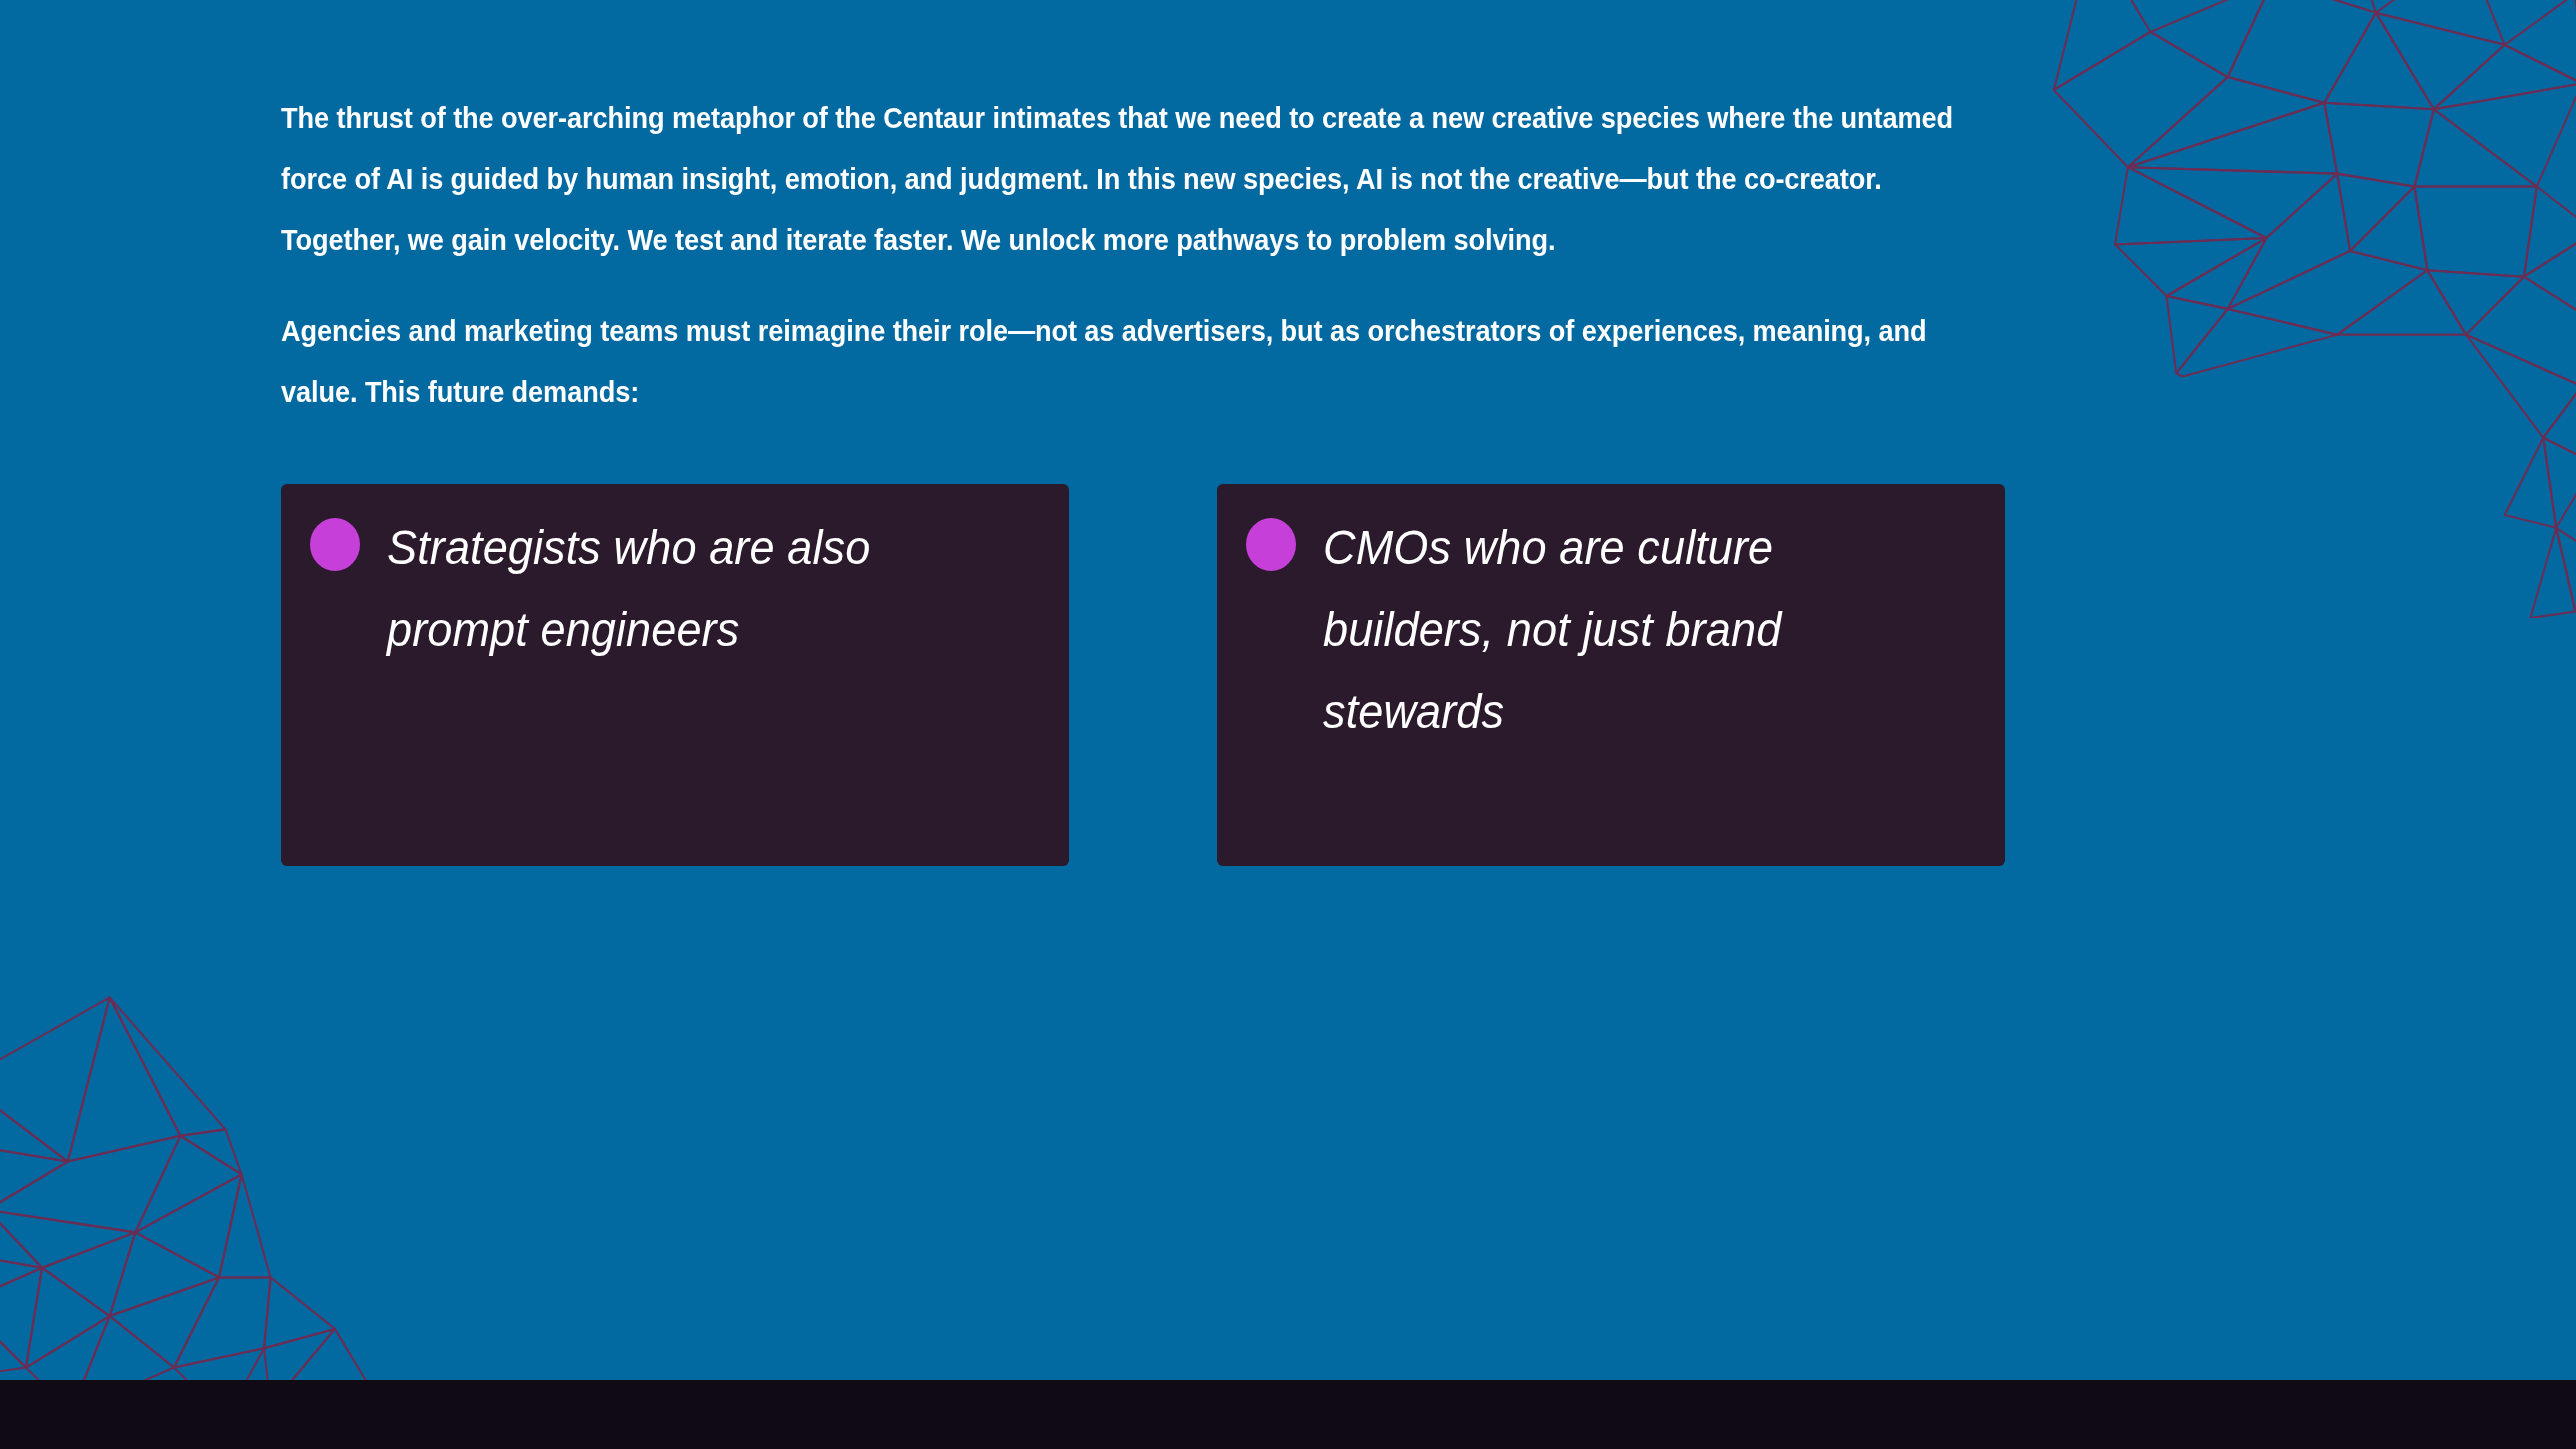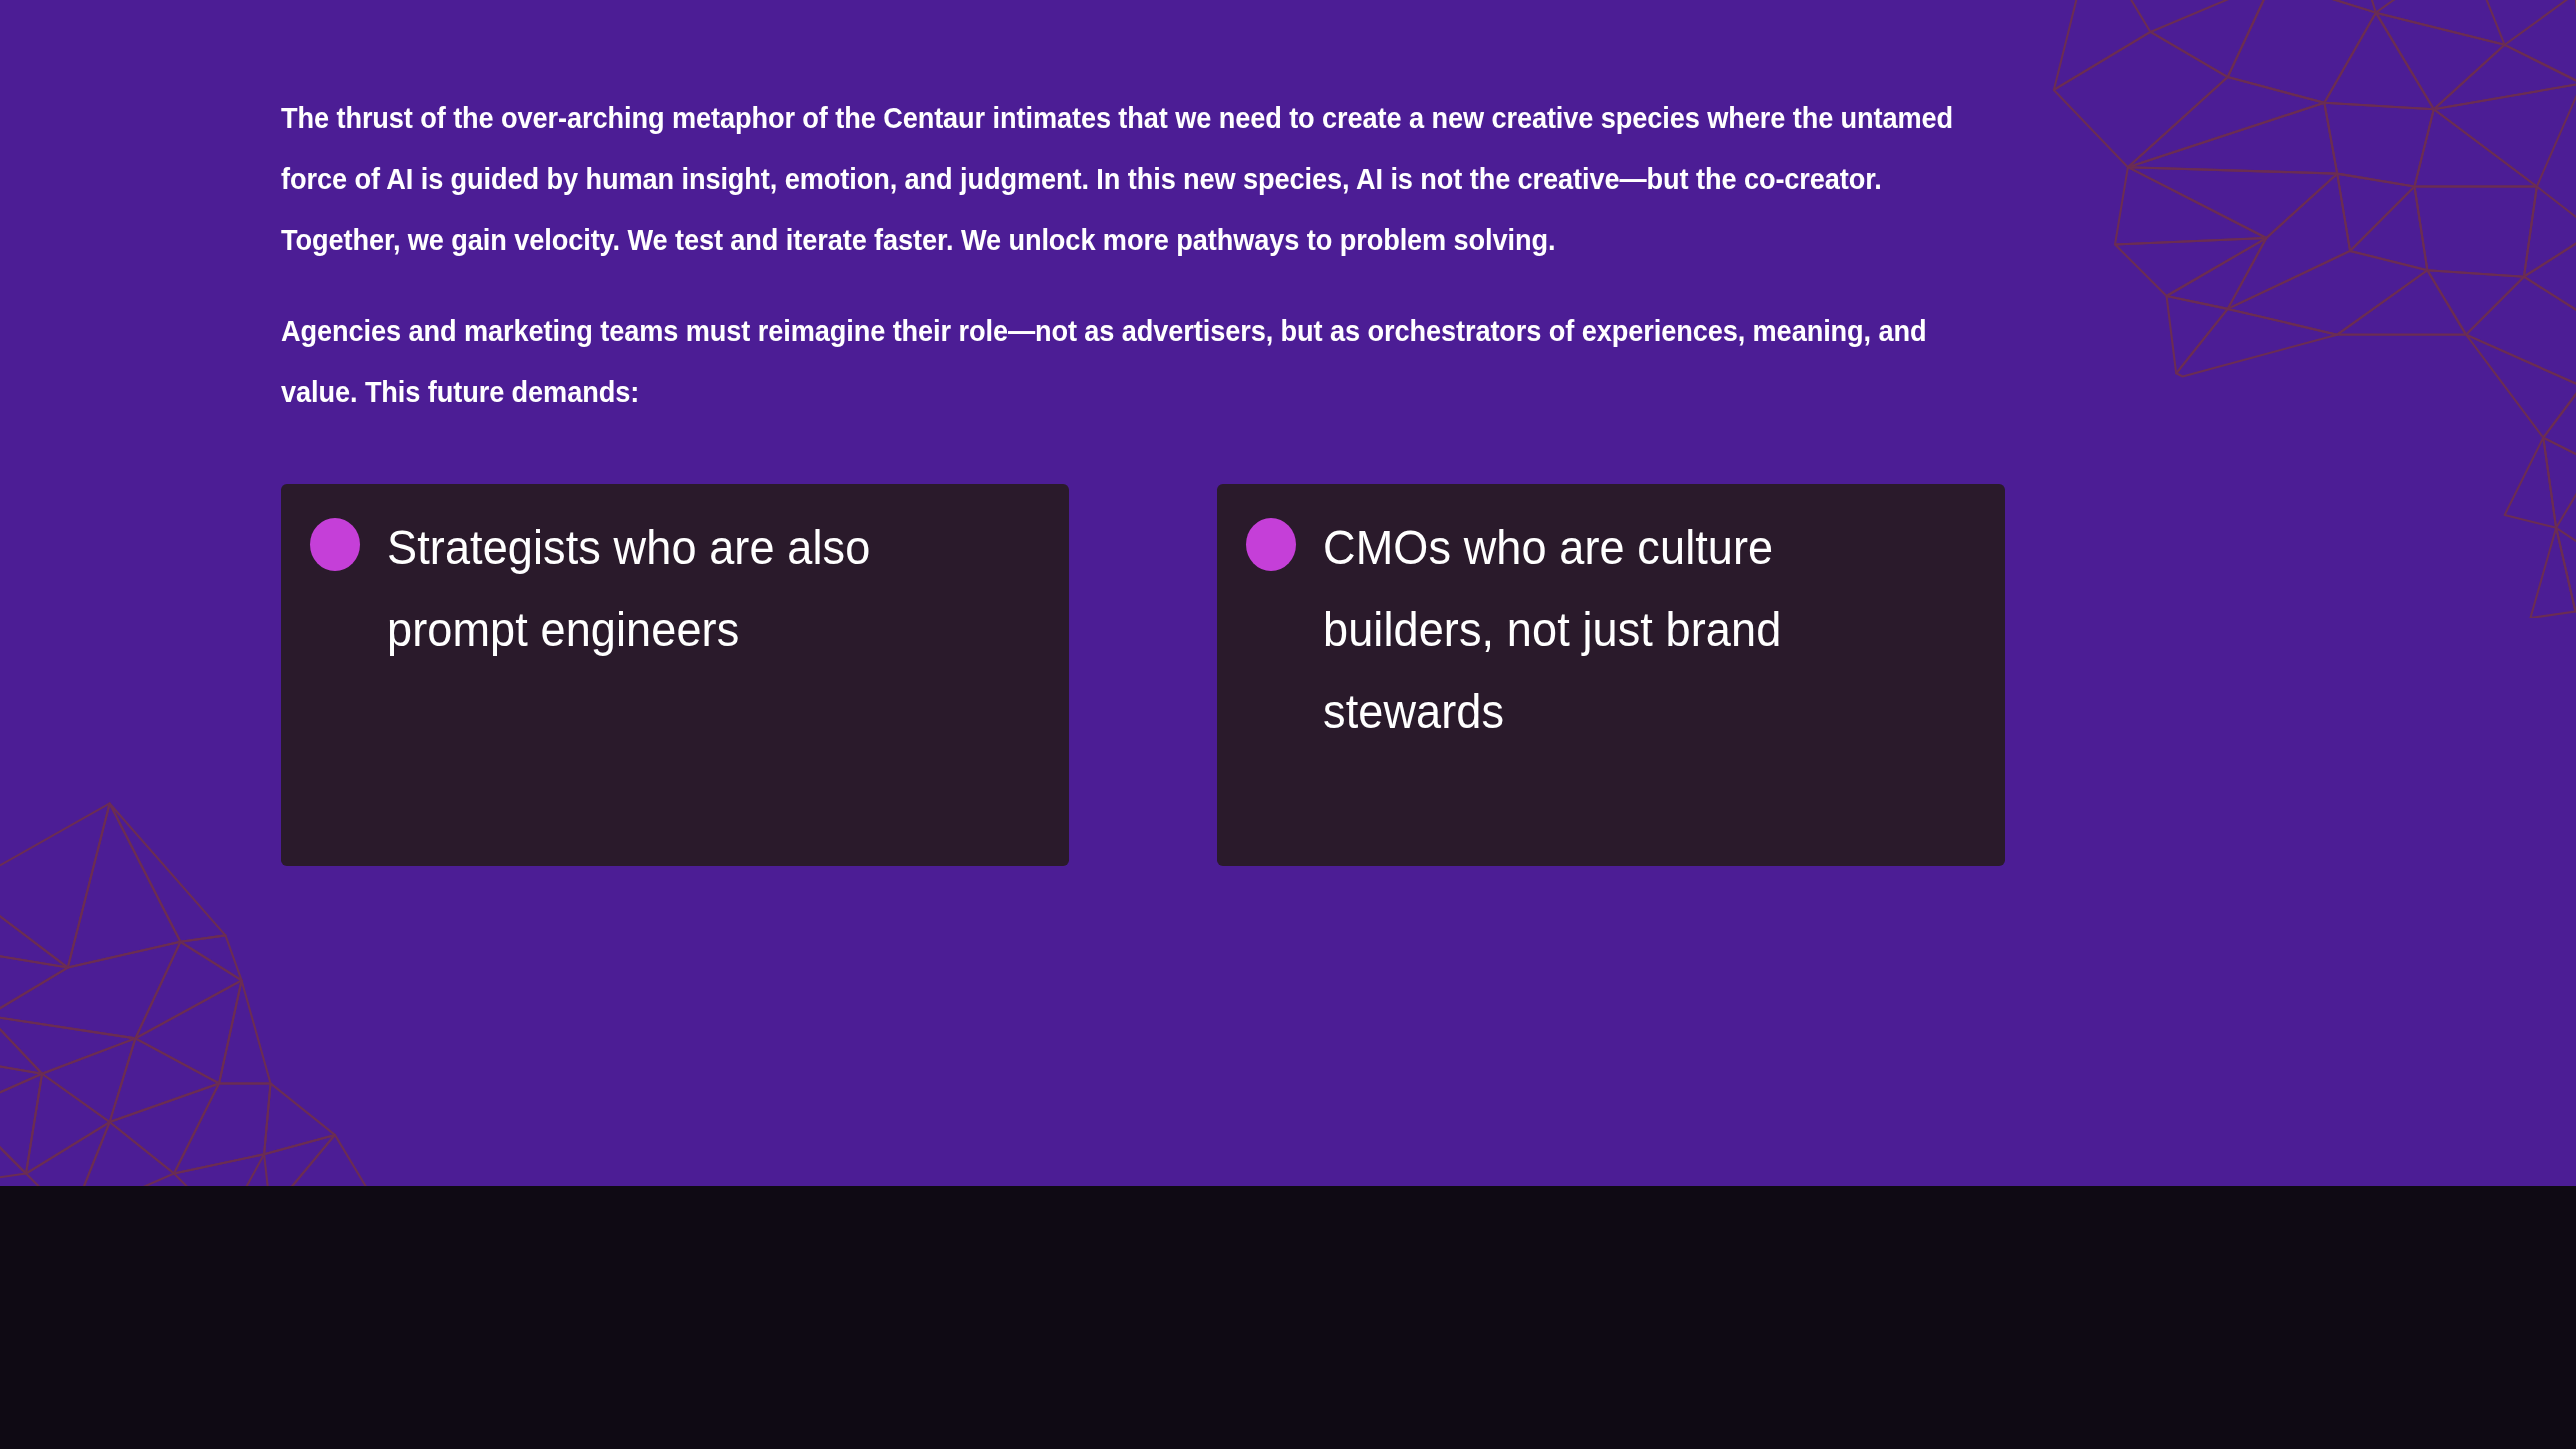--- a/index.html
+++ b/index.html
@@ -3,22 +3,22 @@
 <meta charset="utf-8">
 <style>
   html, body {
     margin: 0;
     padding: 0;
     background: #0f0a14;
   }
   #stage {
     position: relative;
     width: 2576px;
-    height: 1186px;
-    background: #4c1d95;
+    height: 1380px;
+    background: #0369a1;
     overflow: hidden;
     font-family: "Liberation Sans", "DejaVu Sans", sans-serif;
   }
 
   
   .mesh {
     position: absolute;
     pointer-events: none;
   }
   #mesh-top-right {
@@ -76,20 +76,21 @@
     row-gap: 56px;
   }
   .card {
     background: #2a1a2b;
     border-radius: 5.8px;
     box-sizing: border-box;
     padding: 31px 33px 31px 29px;
     display: flex;
     align-items: flex-start;
     gap: 27px;
+    font-style: italic;
   }
   .card-dot {
     flex: 0 0 auto;
     width: 50px;
     height: 53px;
     border-radius: 50%;
     background: #c53fd8;
     margin-top: 2.6px;
   }
   .card-title {

